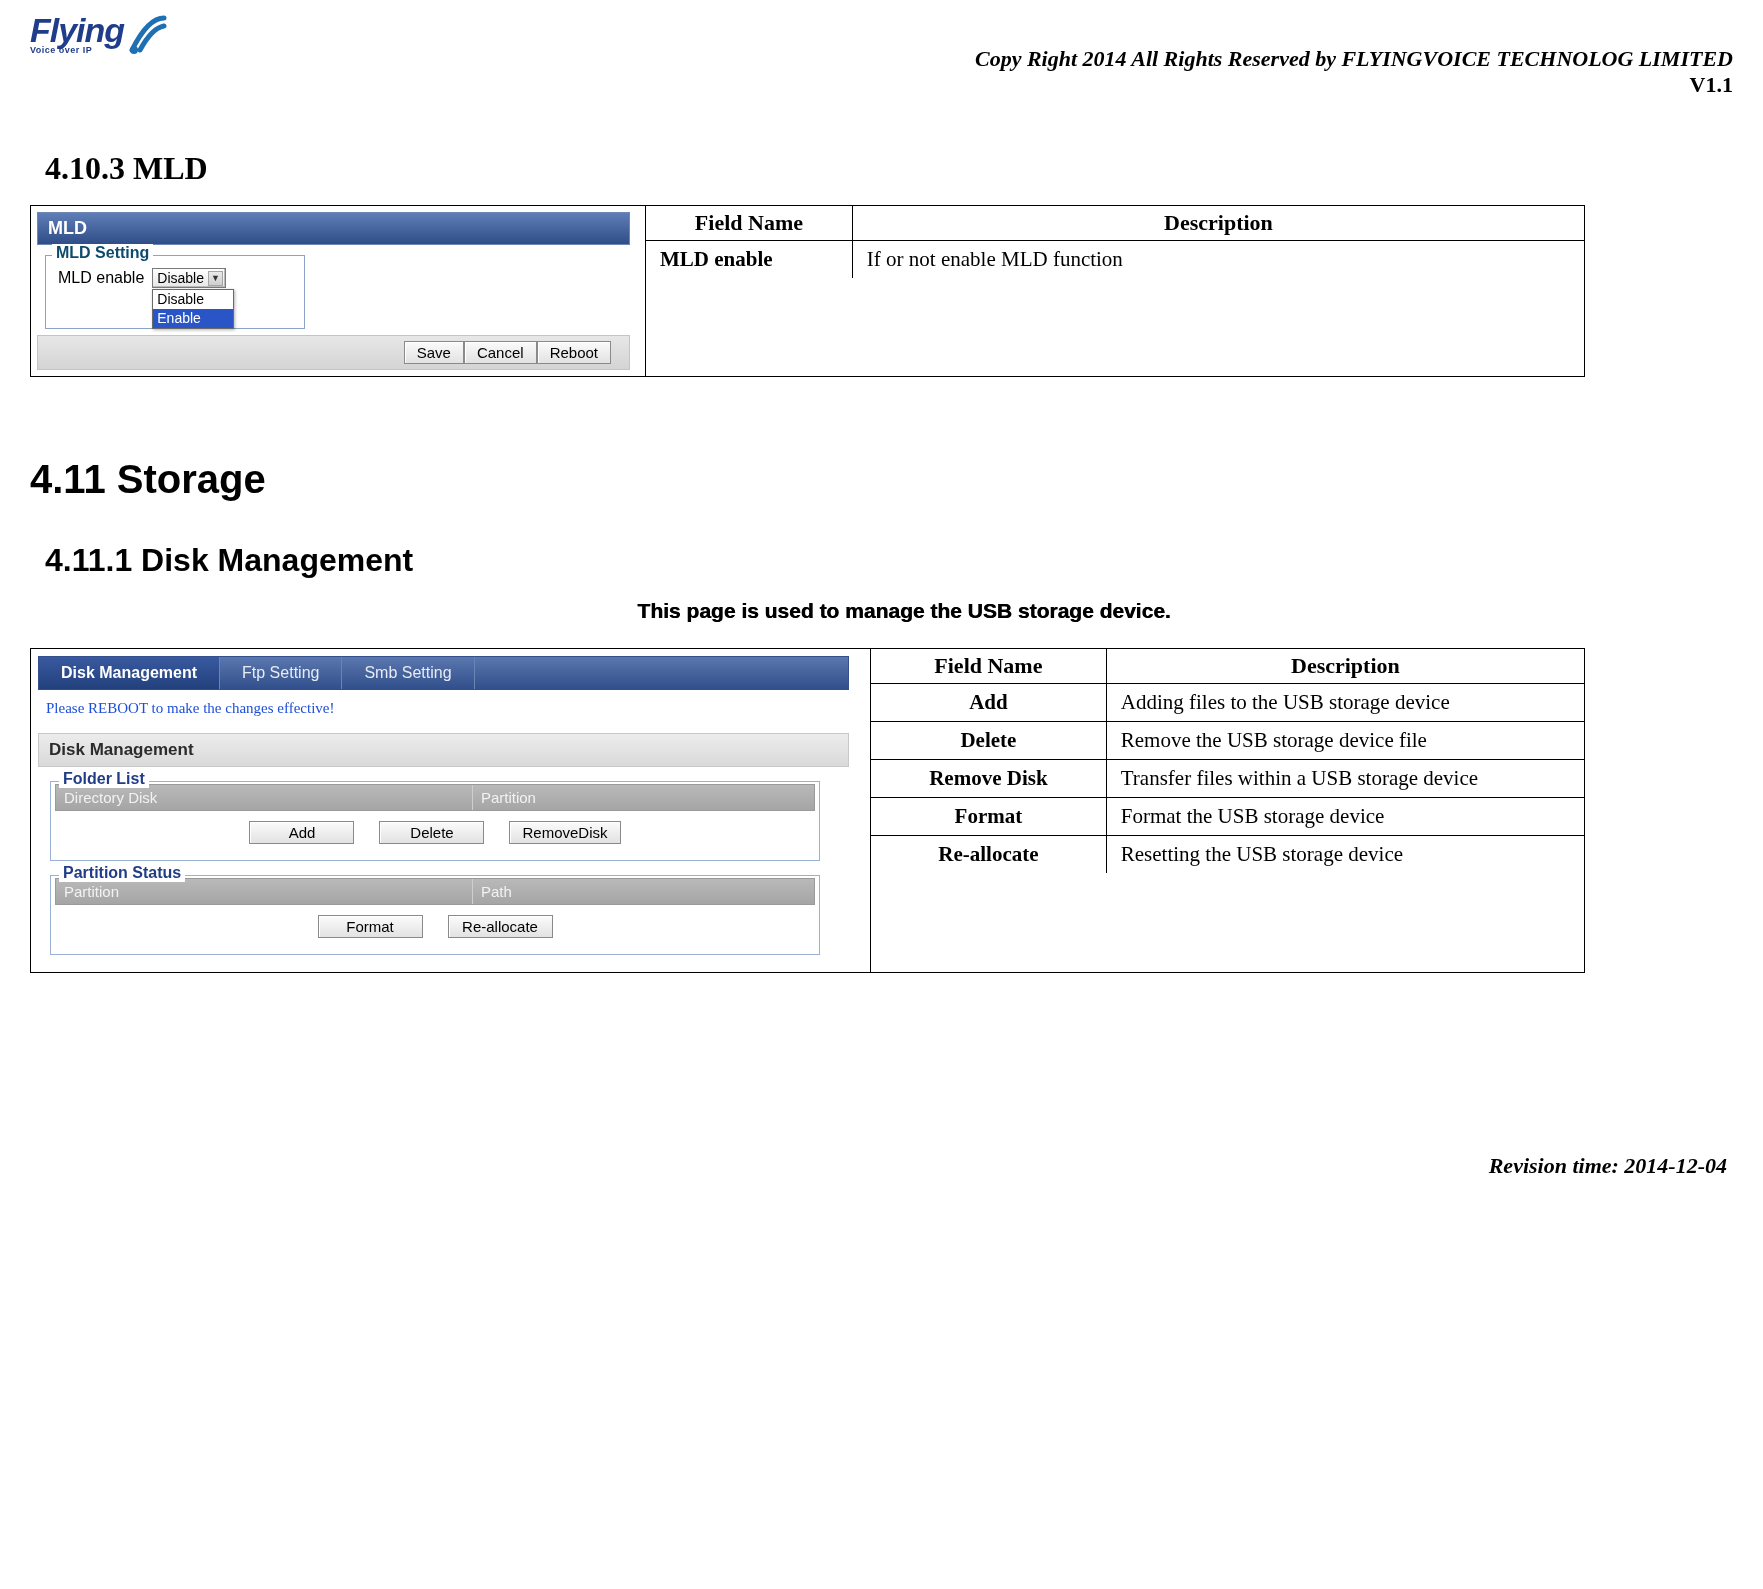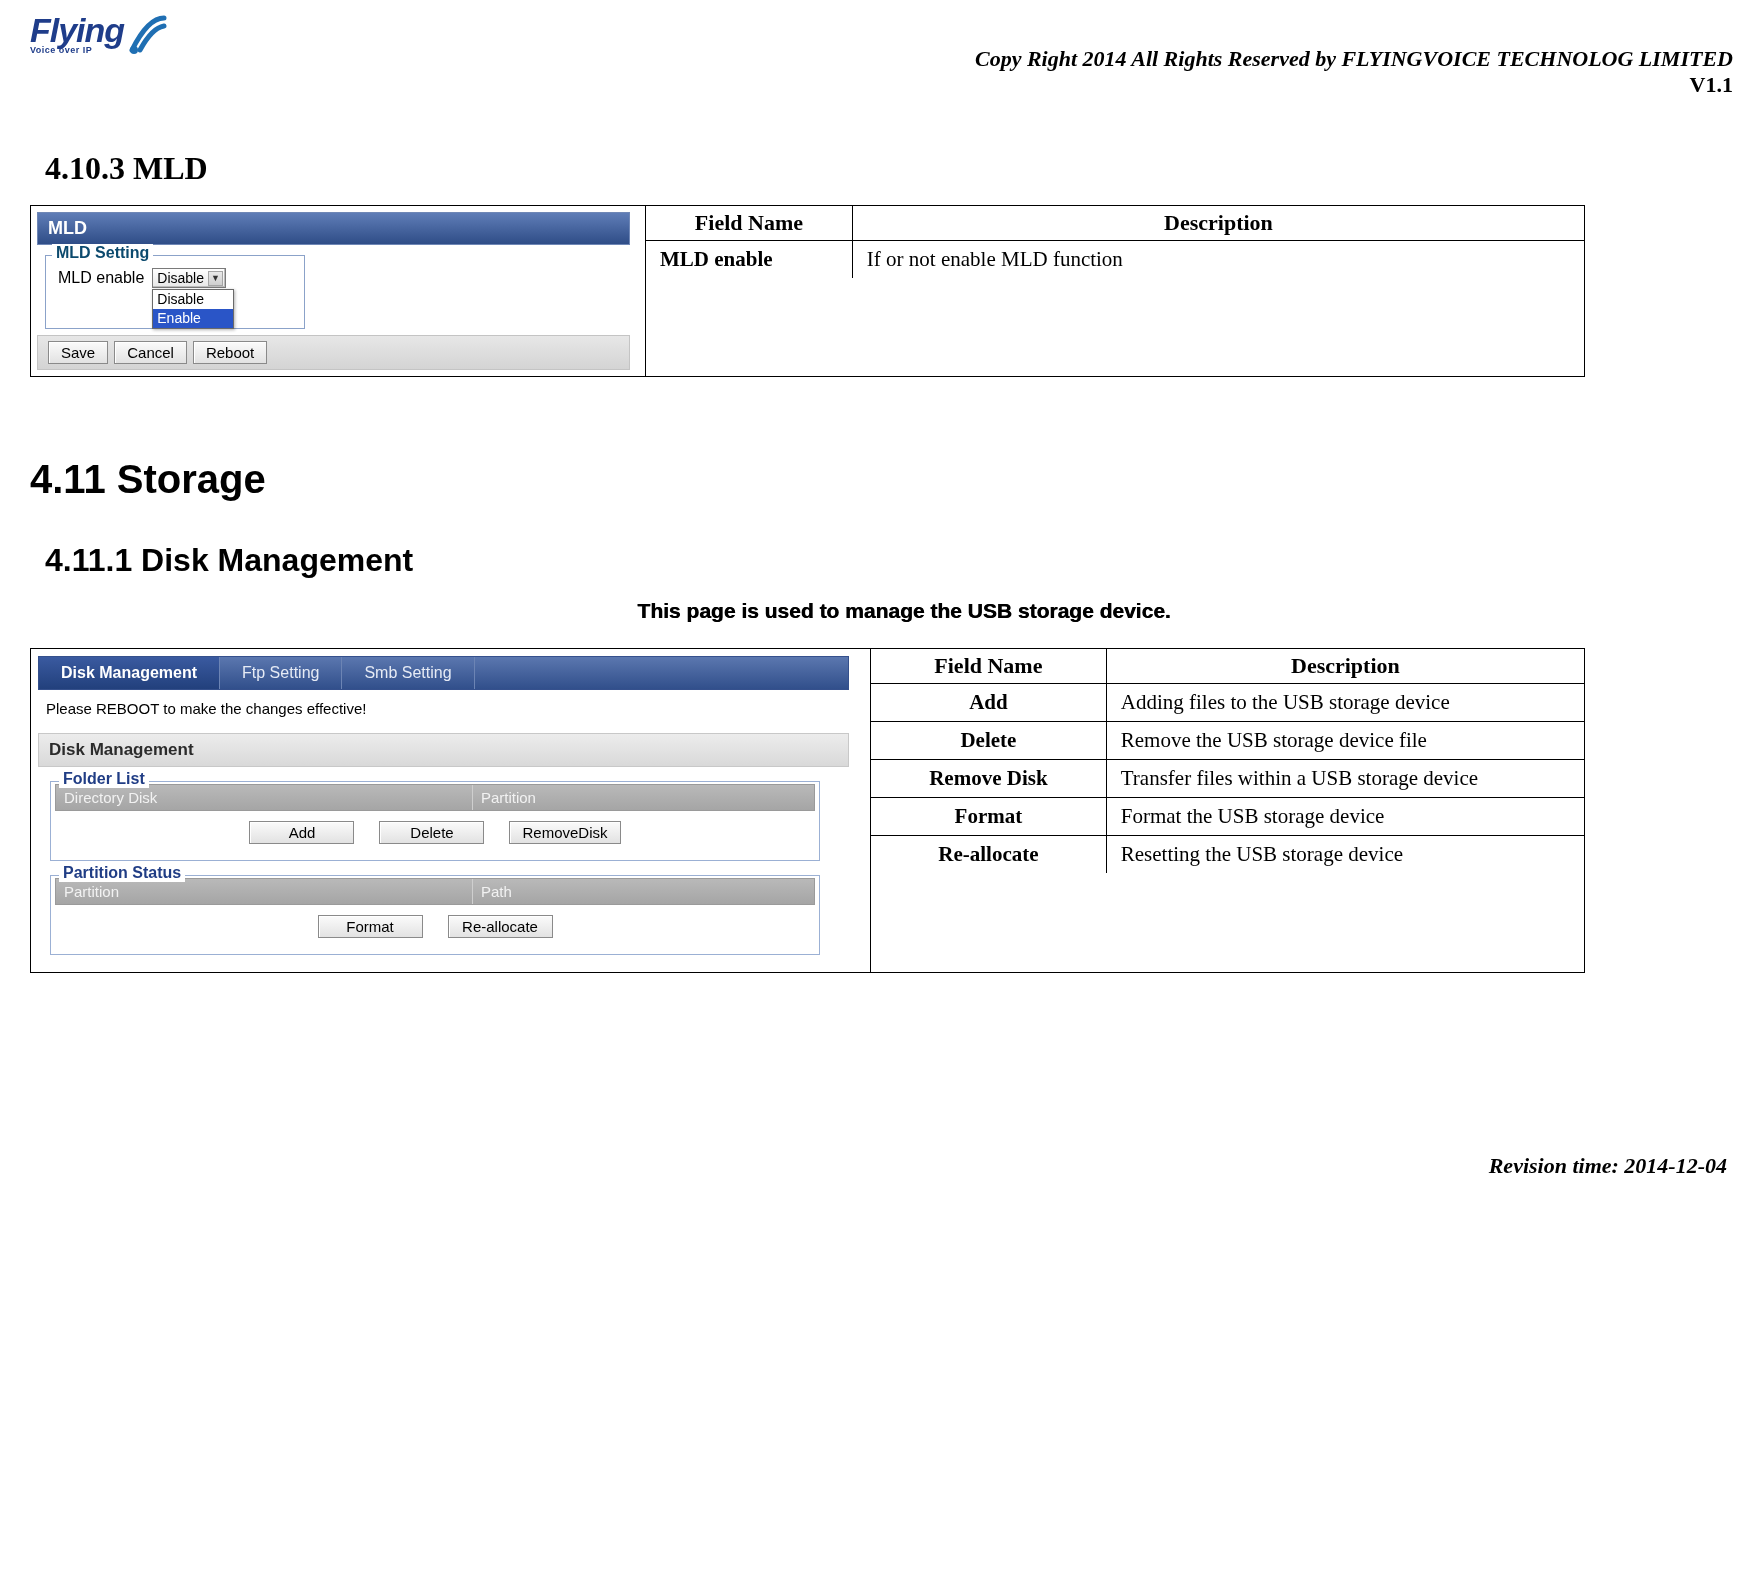--- a/index.html
+++ b/index.html
@@ -179,22 +179,22 @@
     background: #fff;
     font-size: 14px;
     width: 82px;
     box-shadow: 1px 1px 3px rgba(0,0,0,0.3);
   }
   .drop-popup div { padding: 0 4px; line-height: 19px; }
   .drop-popup .sel { background: #2a55c7; color: #fff; }
   .mld-footer {
     background: linear-gradient(#e7e7e7,#d4d4d4);
     border: 1px solid #c4c4c4;
-    padding: 5px 10px;
-    display: flex; justify-content: flex-start; gap: 6px;
+    padding: 5px 18px;
+    display: flex; justify-content: flex-end; 
   }
   .btn {
     font-family: Tahoma, Arial, sans-serif;
     font-size: 15px;
     background: linear-gradient(#fbfbfb,#e2e2e2);
     border: 1px solid #8a8a8a;
     box-shadow: inset 1px 1px 0 #fff;
     padding: 2px 12px;
     cursor: pointer;
   }
@@ -212,22 +212,22 @@
     padding: 7px 22px;
     border-right: 1px solid #6c84b4;
     cursor: pointer;
   }
   .tab-item.active {
     background: linear-gradient(#3a5aa0,#22407c);
     color: #fff;
     font-weight: 600;
   }
   .reboot-note {
-    color: #000000;
-    font-family: Liberation Sans, sans-serif;
+    color: #1d4ed8;
+    font-family: Liberation Serif, serif;
     font-size: 15px;
     padding: 10px 4px 16px 8px;
   }
   .disk-sec-header {
     background: linear-gradient(#ececec,#d9d9d9);
     color: #2b2b2b;
     font-weight: 700;
     padding: 6px 10px;
     border: 1px solid #c8c8c8;
     font-size: 17px;

